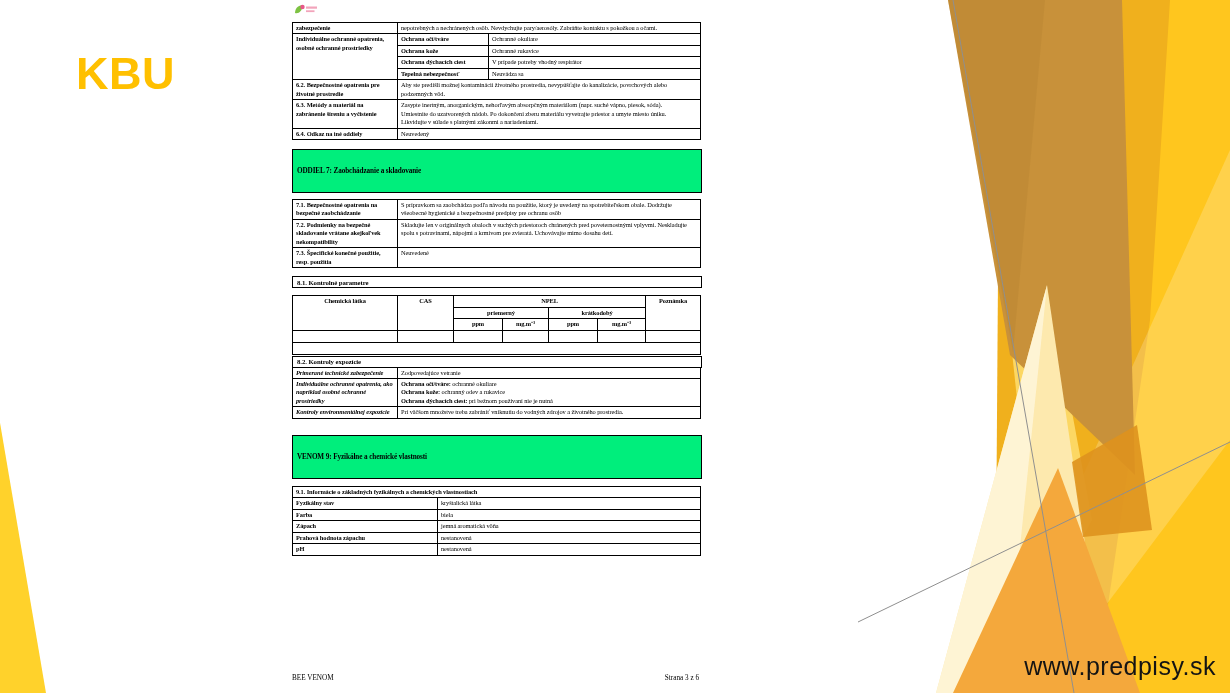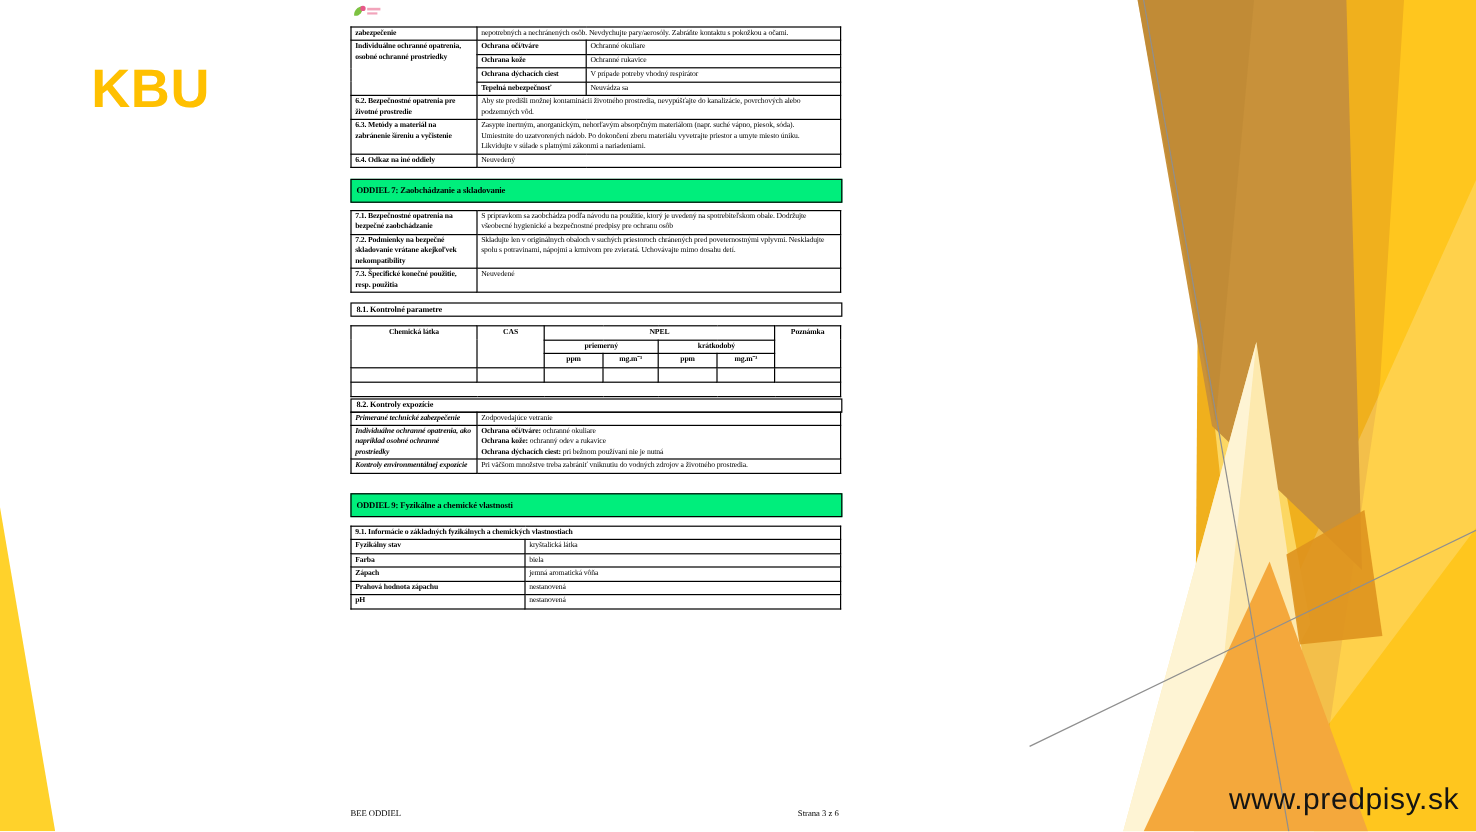--- a/index.html
+++ b/index.html
@@ -18,21 +18,21 @@
   .doc{position:absolute;left:287px;top:0;width:417px;height:693px;background:#fff;
        box-sizing:border-box;padding:0 4px 0 5px;color:#000;}
   .logo{margin:3px 0 6px 1px;height:13px;}
   table{border-collapse:collapse;table-layout:fixed;width:408px;}
   td,th{border:1px solid #000;vertical-align:top;padding:1px 3px 1px 3px;
         font-size:6.4px;line-height:1.32;letter-spacing:-0.1px;text-align:left;
         overflow:hidden;word-wrap:break-word;}
   .lbl{font-weight:bold;}
   .ital .lbl{font-style:italic;}
   .greenbar{width:400px;background:#00EE7C;border:1.5px solid #000;
-            font-weight:bold;font-size:7.2px;padding:5px 4px;letter-spacing:-0.1px;}
+            font-weight:bold;font-size:7.2px;padding:17px 4px;letter-spacing:-0.1px;}
   .subhead{width:400px;border:1.3px solid #000;font-weight:bold;font-size:6.8px;
            padding:1.5px 4px;letter-spacing:-0.1px;background:#fff;}
   .mb9{margin-bottom:9px}.mb6{margin-bottom:6px}.mb8{margin-bottom:8px}
   .mb7{margin-bottom:7px}.mb1{margin-bottom:1px}.mb16{margin-bottom:16px}
   .t82{margin-top:-1px}
   .npel th{text-align:center;font-weight:bold;}
   .npel td{height:9px;}
   .boldlead{font-weight:bold;}
   .docfooter{position:absolute;left:5px;right:5px;bottom:11px;display:flex;
              justify-content:space-between;font-size:7.2px;}
@@ -204,21 +204,21 @@
           <div><span class="boldlead">Ochrana dýchacích ciest:</span><span> pri bežnom používaní nie je nutná</span></div>
         </td>
       </tr>
       <tr>
         <td class="lbl">Kontroly environmentálnej expozície</td>
         <td>Pri väčšom množstve treba zabrániť vniknutiu do vodných zdrojov a životného prostredia.</td>
       </tr>
     </tbody>
       </table>
 
-    <div class="greenbar mb7">ODDIEL 9: Fyzikálne a chemické vlastnosti</div>
+    <div class="greenbar mb7">VENOM 9: Fyzikálne a chemické vlastnosti</div>
     <table>
       <colgroup>
           <col style="width:145px">
           <col style="width:263px">
         </colgroup>
       <tbody>
           <tr>
         <td class="lbl" colspan="2">9.1. Informácie o základných fyzikálnych a chemických vlastnostiach</td>
       </tr>
       <tr>
@@ -238,20 +238,20 @@
         <td>nestanovená</td>
       </tr>
       <tr>
         <td class="lbl">pH</td>
         <td>nestanovená</td>
       </tr>
     </tbody>
       </table>
 
     <div class="docfooter">
-      <span>BEE ODDIEL</span>
+      <span>BEE VENOM</span>
       <span>Strana 3 z 6</span>
     </div>
   </div>
 
   <div class="website">www.predpisy.sk</div>
 
 </div>
 
 </body></html>

